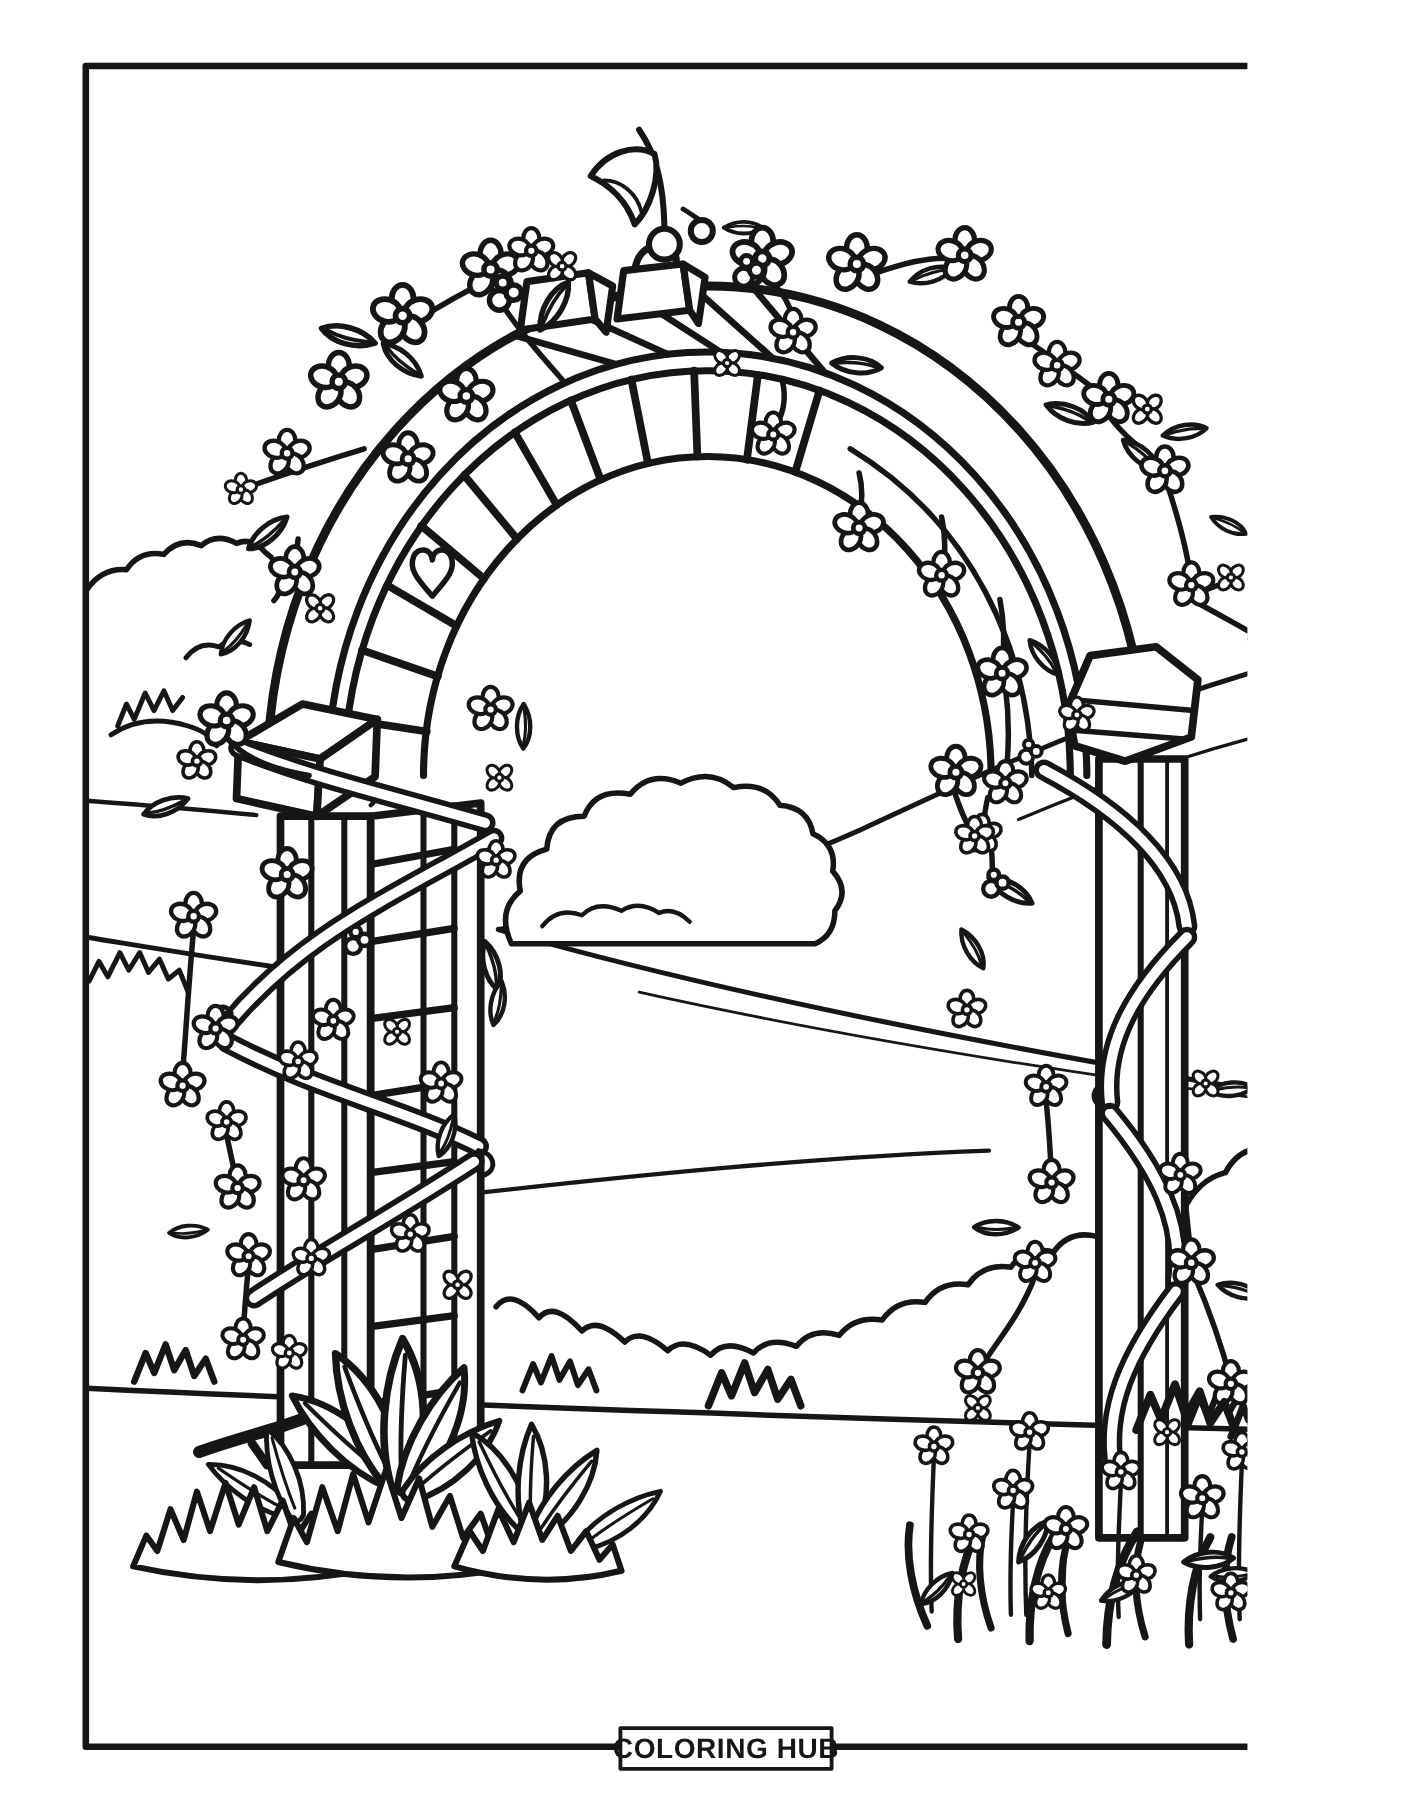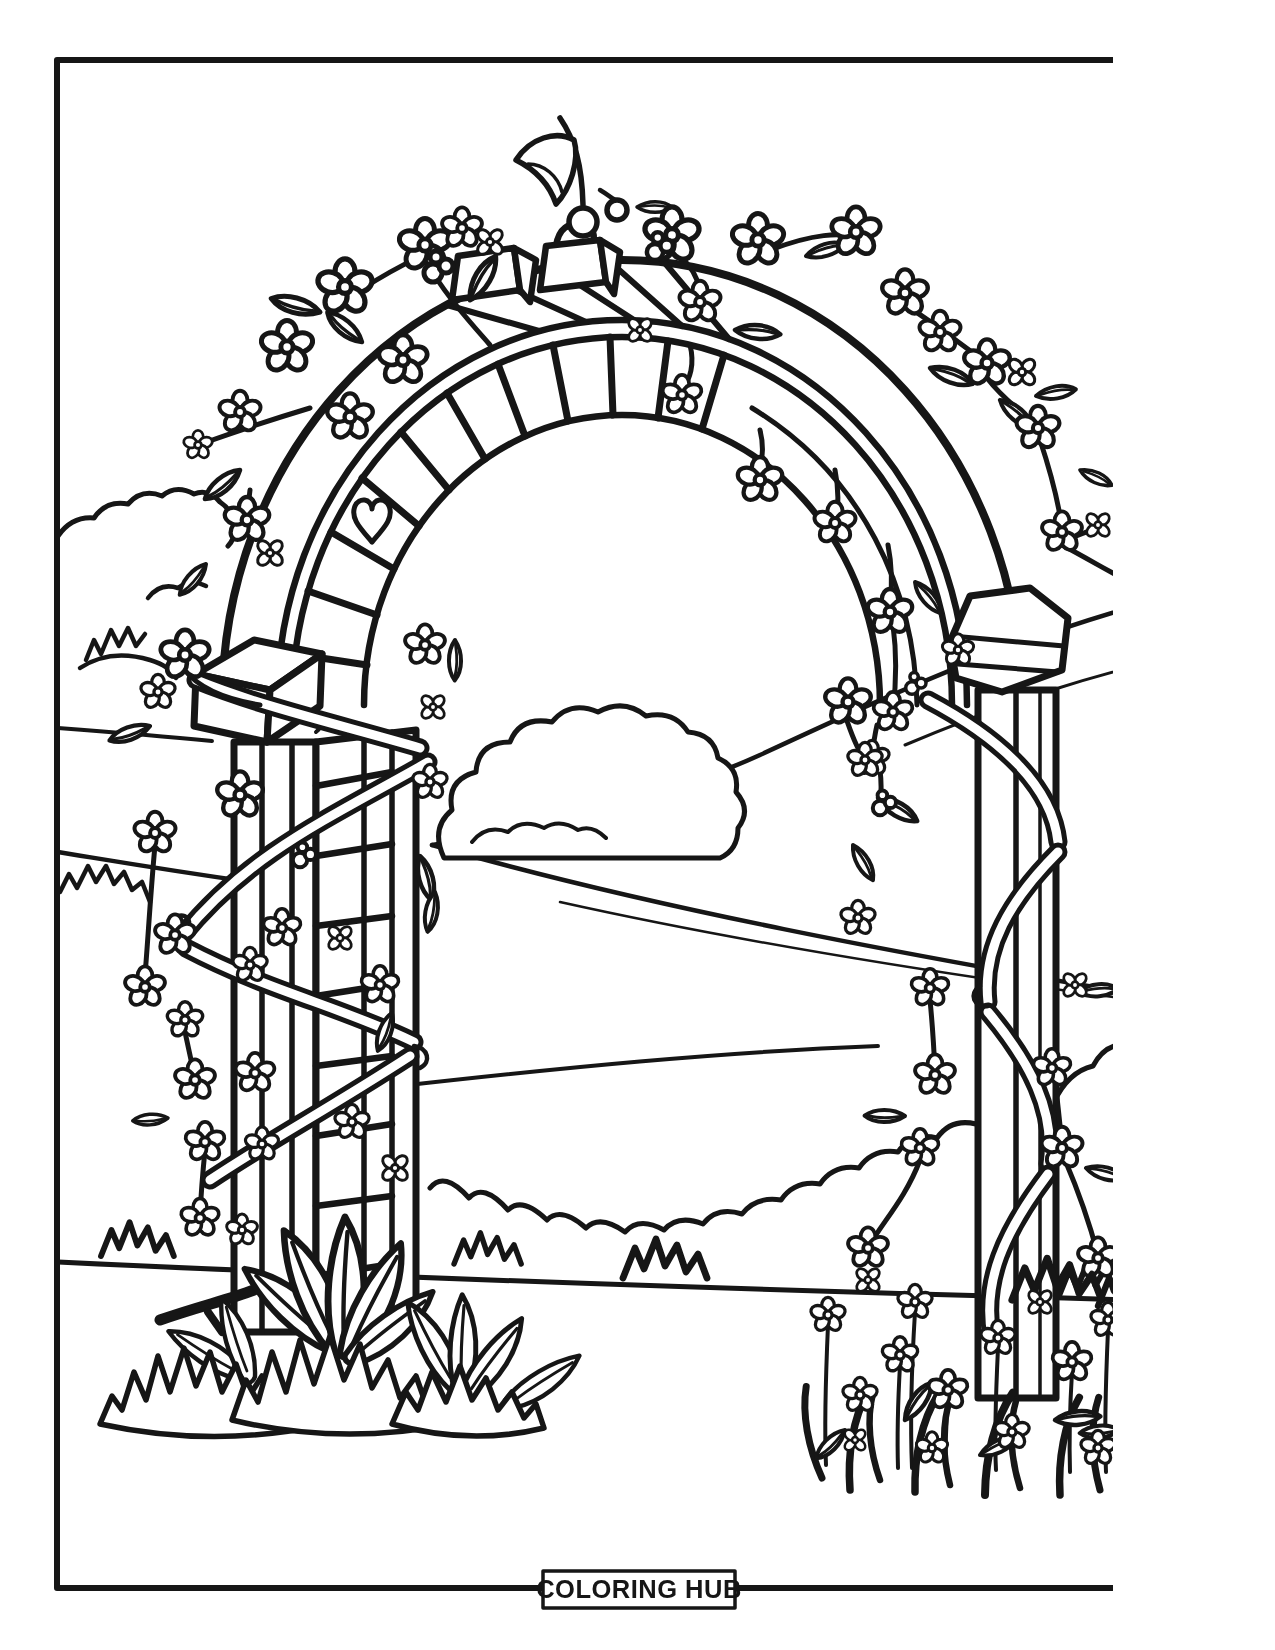--- a/index.html
+++ b/index.html
@@ -1,18 +1,18 @@
 <!DOCTYPE html>
 <html style="--ink: #161616; --paper: #ffffff;"><head>
 <meta charset="utf-8">
 <style>
   :root{ --ink:#161616; --paper:#ffffff; }
   html,body{ margin:0; padding:0; background:var(--paper); }
   .page{ position:relative; width:1113px; height:1650px; background:var(--paper);
-         font-family:"Liberation Sans", sans-serif; overflow:hidden; }
+         font-family:"Liberation Sans", sans-serif; overflow:hidden;margin-left:21px; }
   svg{ display:block; width:1275px; height:1650px; }
   .ln{ fill:none; stroke:var(--ink); stroke-linecap:round; stroke-linejoin:round; }
   .wh{ fill:var(--paper); stroke:var(--ink); stroke-linecap:round; stroke-linejoin:round; }
   .rib{ fill:none; stroke:var(--ink); stroke-width:19; stroke-linecap:round; }
   .ribw{ fill:none; stroke:var(--paper); stroke-width:9; stroke-linecap:round; }
   .brand-text{ font-family:"Liberation Sans", sans-serif; font-weight:700;
                font-size:25.5px; letter-spacing:.5px; fill:var(--ink); }
 </style>
 </head>
 <body>

